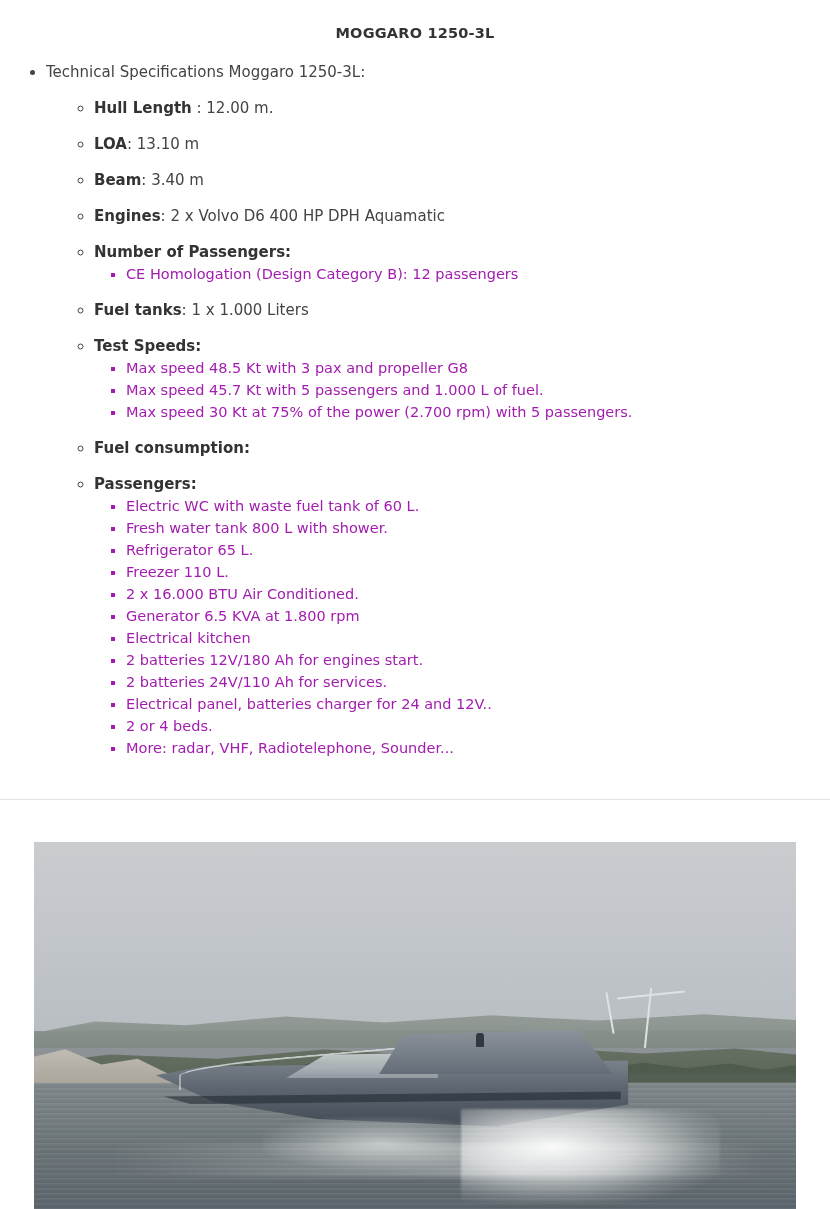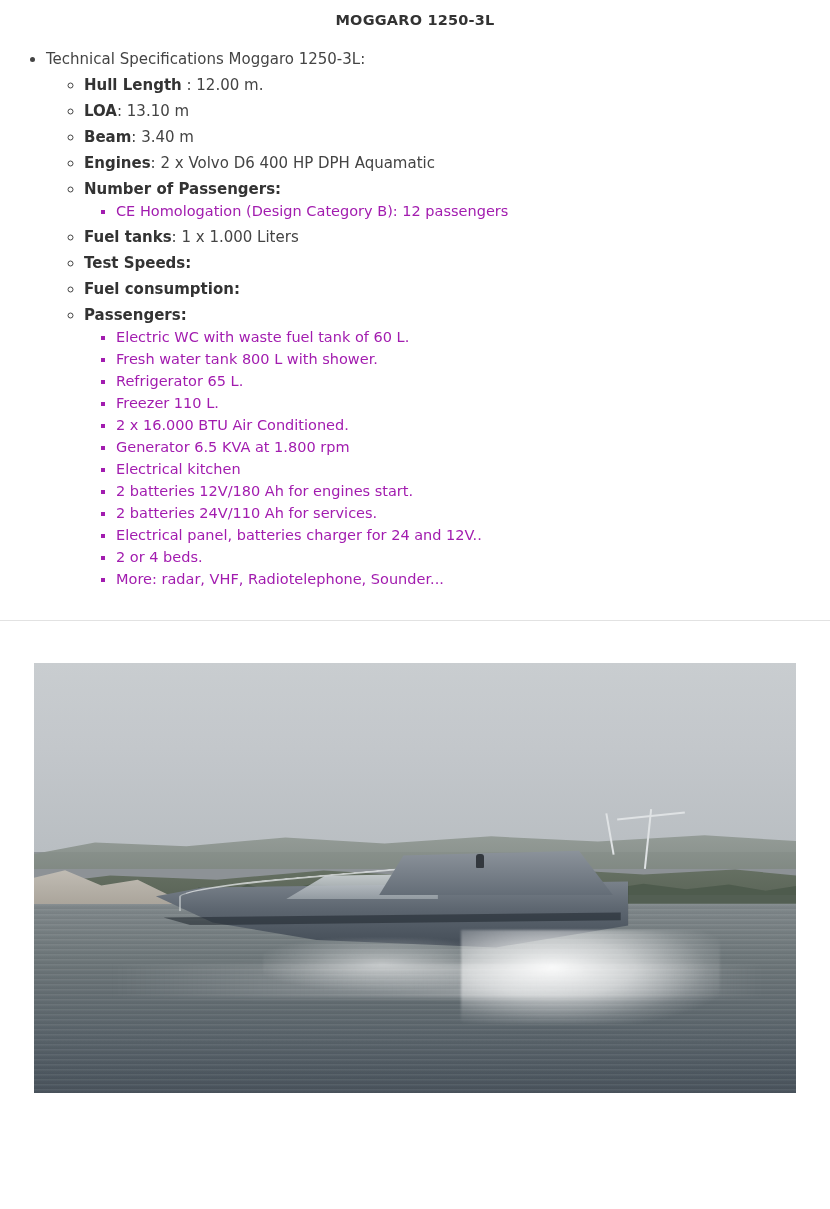--- a/index.html
+++ b/index.html
@@ -16,21 +16,21 @@
   }
   .page {
     width: 830px;
     box-sizing: border-box;
   }
   .doc-title {
     text-align: center;
     font-weight: bold;
     font-size: 14.5px;
     color: #333333;
-    padding-top: 12px;
+    padding-top: 25px;
     padding-bottom: 6px;
     letter-spacing: 0.2px;
   }
   .spec-body {
     padding: 14px 34px 10px 18px;
   }
   ul.level1 {
     list-style-type: disc;
     margin: 0;
     padding-left: 28px;
@@ -40,21 +40,21 @@
     font-size: 15px;
     line-height: 22px;
     color: #444444;
   }
   ul.level2 {
     list-style-type: circle;
     margin: 0;
     padding-left: 34px;
   }
   ul.level2 > li {
-    margin: 4px;
+    margin: 14px;
     line-height: 22px;
     font-size: 15px;
     color: #444444;
   }
   ul.level3 {
     list-style-type: square;
     margin: 0;
     padding-left: 32px;
   }
   ul.level3 > li {
@@ -254,20 +254,25 @@
               <li>CE Homologation (Design Category B): 12 passengers</li>
             </ul>
           </li>
 
           <li>
             <span class="lbl">Fuel tanks</span><span class="val">: </span><span class="val">1 x 1.000 Liters</span>
           </li>
 
           <li>
             <span class="lbl">Test Speeds</span><span class="lbl">:</span>
+            <ul class="level3">
+              <li>Max speed 48.5 Kt with 3 pax and propeller G8</li>
+              <li>Max speed 45.7 Kt with 5 passengers and 1.000 L of fuel.</li>
+              <li>Max speed 30 Kt at 75% of the power (2.700 rpm) with 5 passengers.</li>
+            </ul>
           </li>
 
           <li>
             <span class="lbl">Fuel consumption</span><span class="lbl">:</span>
           </li>
 
           <li>
             <span class="lbl">Passengers</span><span class="lbl">:</span>
             <ul class="level3">
               <li>Electric WC with waste fuel tank of 60 L.</li>

